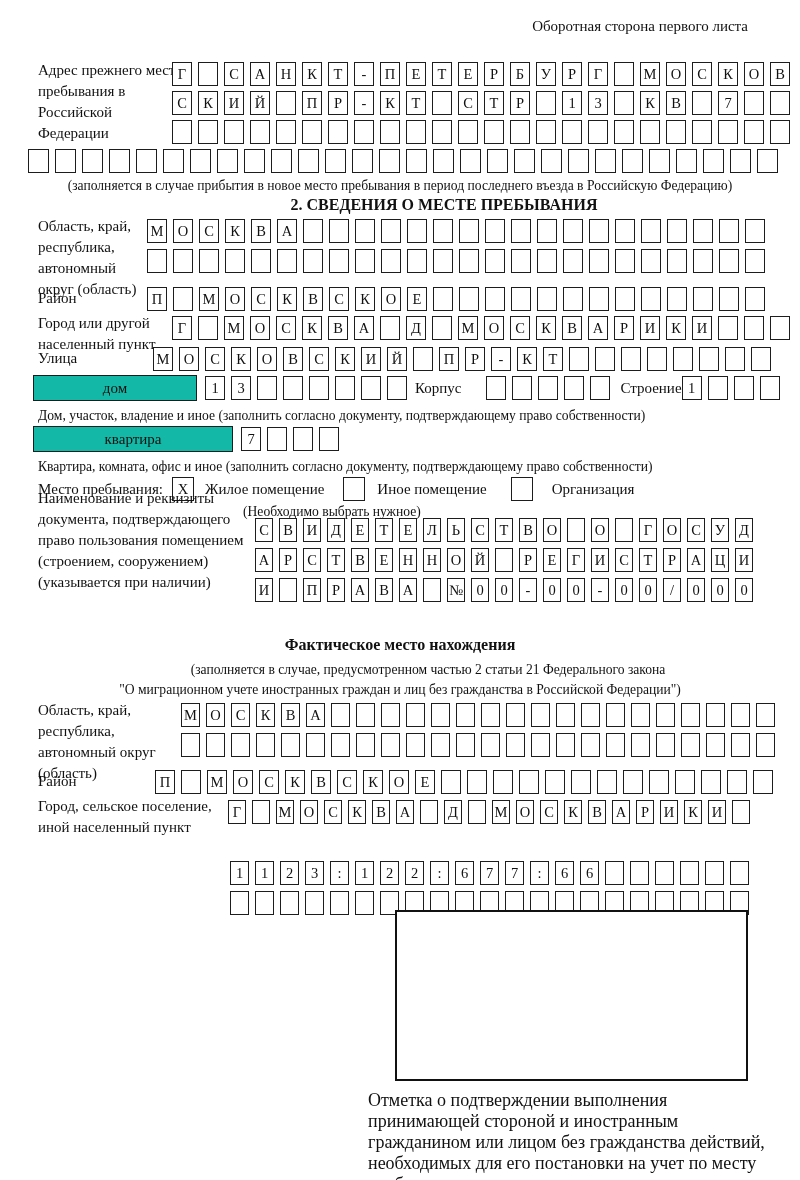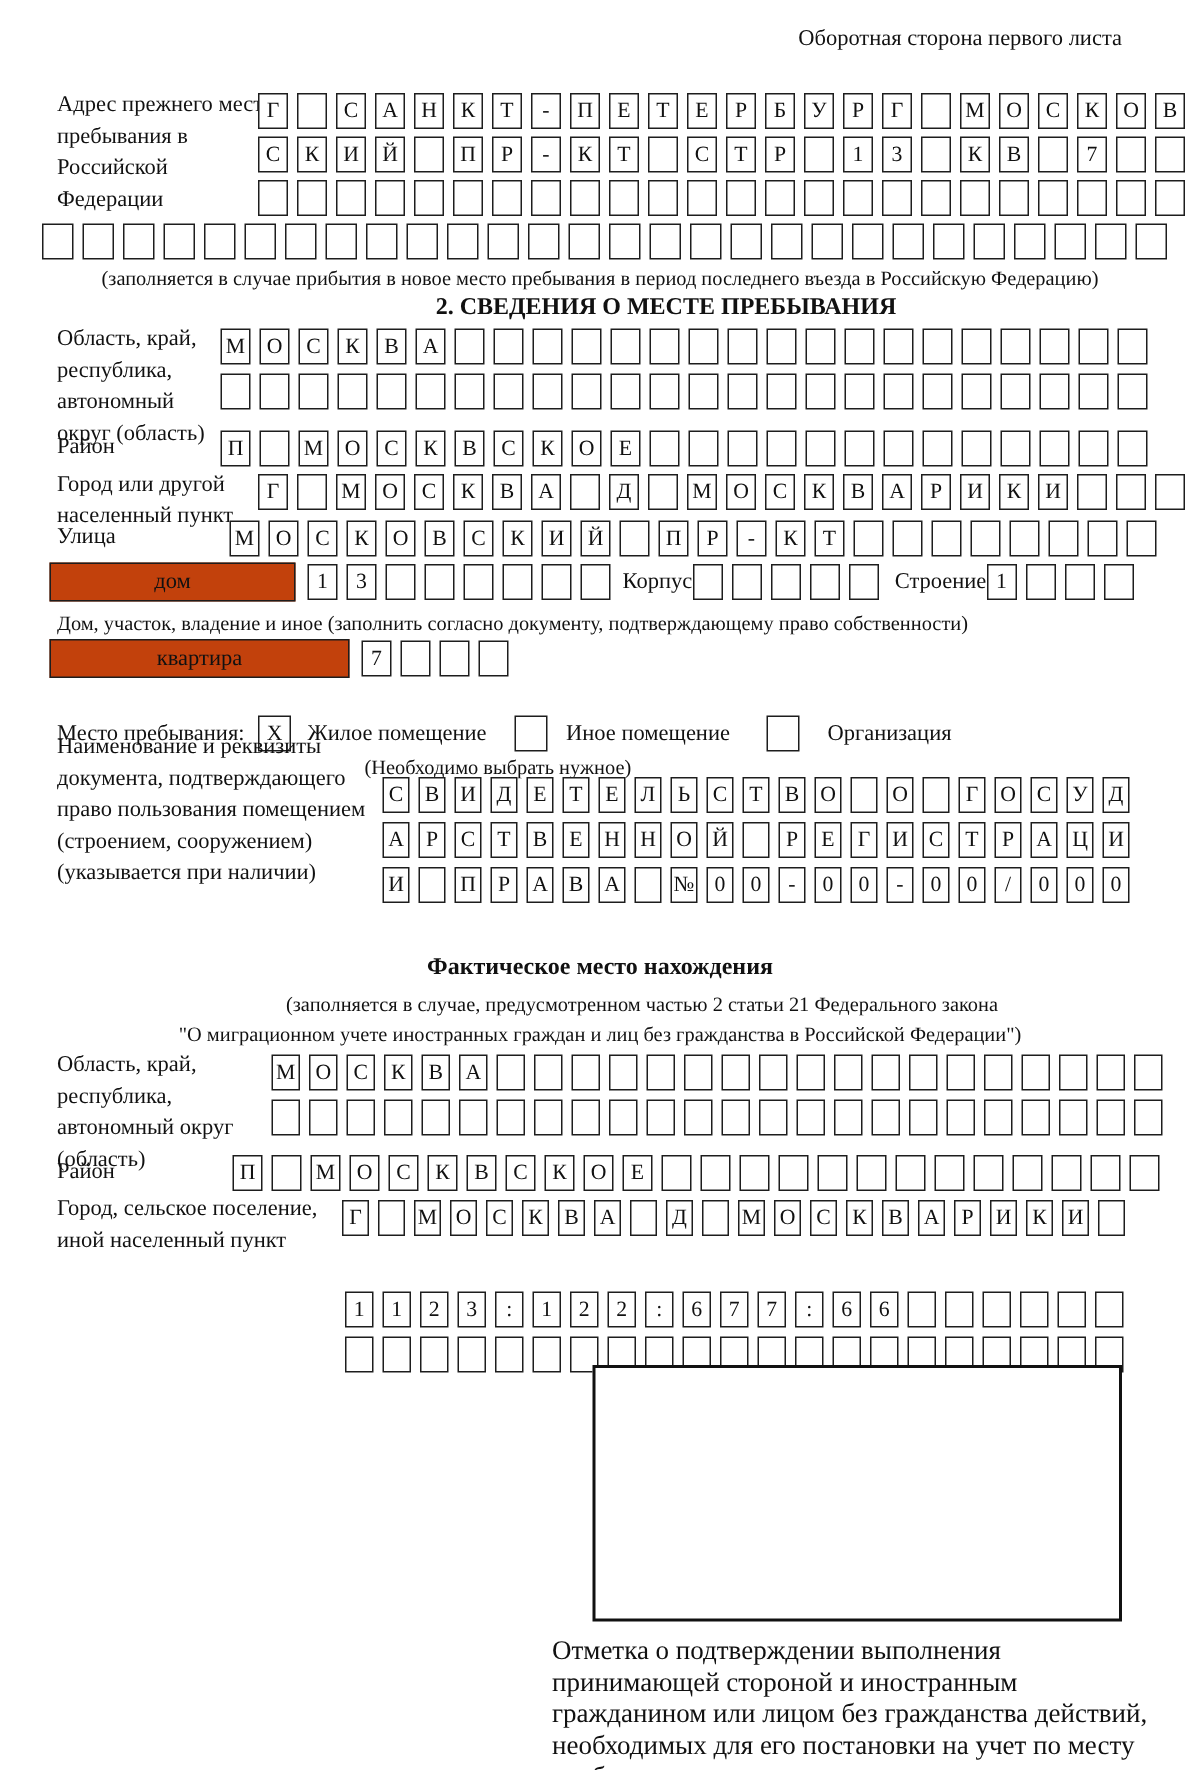--- a/index.html
+++ b/index.html
@@ -21,21 +21,21 @@
     font-size:14.5px; line-height:1; background:#fff;
   }
   .p27 .cell { width:21px; }
   .p26 .cell { width:20px; }
   .p25 .cell { width:19px; }
   .p24 .cell { width:18px; }
 
   .fieldbox {
     box-sizing:border-box; border:1.6px solid #1d1d1d; height:26px;
     display:flex; align-items:center; justify-content:center;
-    font-size:15px; background:#c2410c;
+    font-size:15px; background:#14b8a6;
   }
   .inline-row { display:flex; align-items:center; }
 
   .checkbox {
     width:22px; height:24px; box-sizing:border-box; border:1.6px solid #1d1d1d;
     display:flex; align-items:center; justify-content:center;
     font-size:14.5px; background:#fff; flex:0 0 auto;
   }
   .stamp-box {
     box-sizing:border-box; border:2px solid #111; background:#fff;
@@ -304,21 +304,21 @@
     <div class="cells p26" style="margin-right:8px;">
         <span class="cell">1</span>
         <span class="cell">3</span>
         <span class="cell"></span>
         <span class="cell"></span>
         <span class="cell"></span>
         <span class="cell"></span>
         <span class="cell"></span>
         <span class="cell"></span>
       </div>
-    <div class="label" style="margin-right:1px;">Корпус</div>
+    <div class="label" style="margin-right:25px;">Корпус</div>
     <div class="cells p26" style="margin-right:10px;">
         <span class="cell"></span>
         <span class="cell"></span>
         <span class="cell"></span>
         <span class="cell"></span>
         <span class="cell"></span>
       </div>
     <div class="label" style="margin-right:0;">Строение</div>
     <div class="cells p26">
         <span class="cell">1</span>
@@ -331,20 +331,21 @@
 
   <div class="abs inline-row" style="left:33px; top:426px;">
     <div class="fieldbox" style="width:200px; margin-right:8px;">квартира</div>
     <div class="cells p26">
         <span class="cell">7</span>
         <span class="cell"></span>
         <span class="cell"></span>
         <span class="cell"></span>
       </div>
   </div>
+  <div class="abs note" style="left:38px; top:458px;">Квартира, комната, офис и иное (заполнить согласно документу, подтверждающему право собственности)</div>
 
   <div class="abs inline-row" style="left:38px; top:477px;">
     <div class="label" style="margin-right:9px;">Место пребывания:</div>
     <div class="checkbox" style="margin-right:11px;">X</div>
     <div class="label" style="margin-right:19px;">Жилое помещение</div>
     <div class="checkbox" style="margin-right:12px;"></div>
     <div class="label" style="margin-right:24px;">Иное помещение</div>
     <div class="checkbox" style="margin-right:19px;"></div>
     <div class="label">Организация</div>
   </div>

